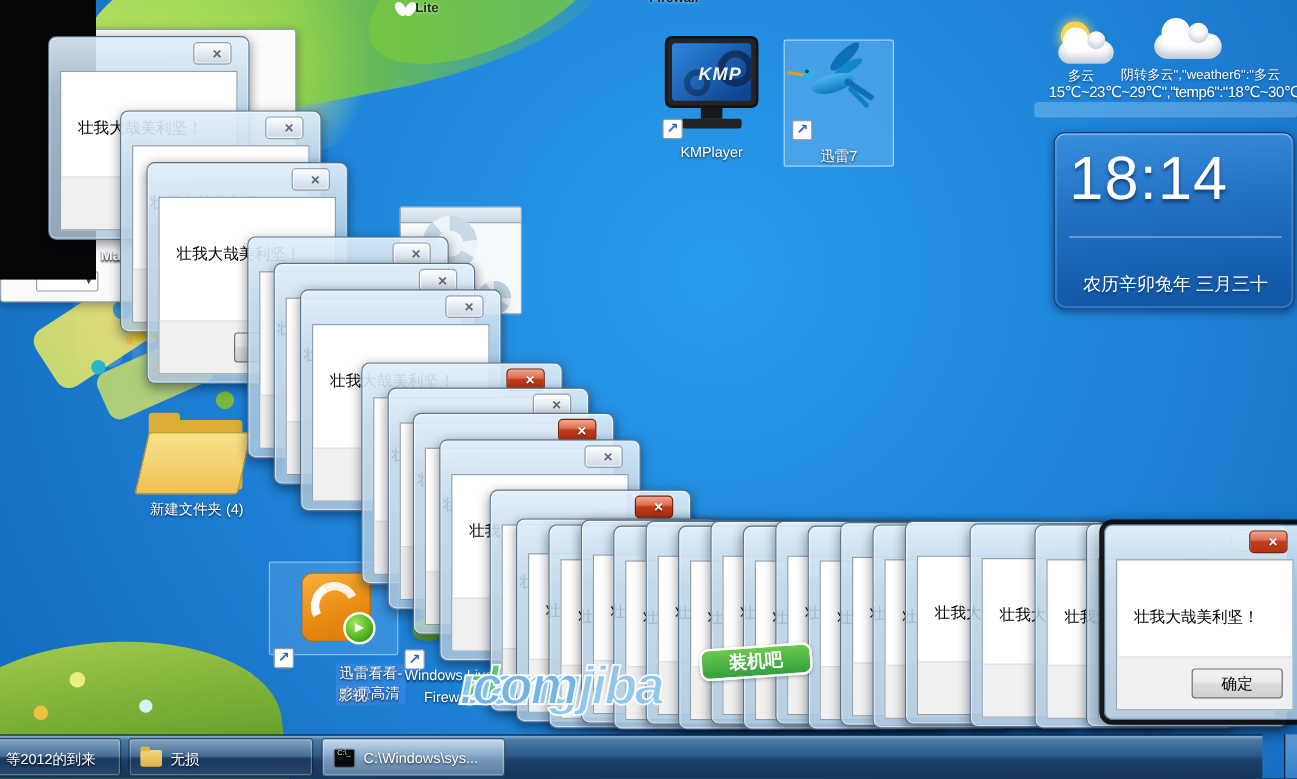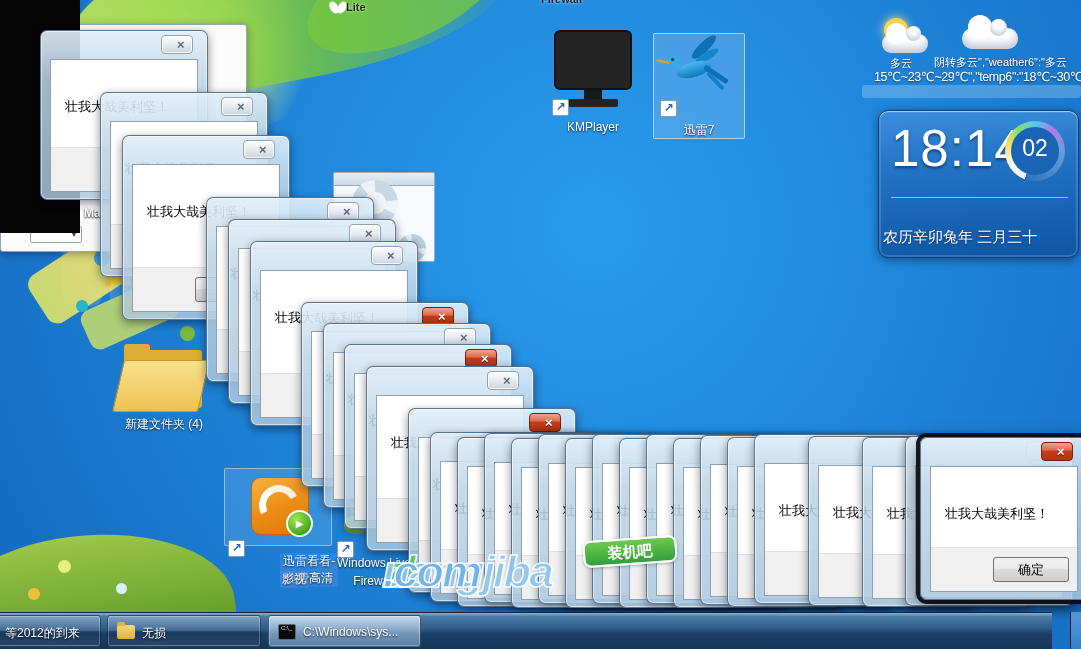--- a/index.html
+++ b/index.html
@@ -128,21 +128,21 @@
   .clock{left:878px;top:110px;width:201px;height:148px;border-radius:10px;border:1px solid #0a3f80;
     background:linear-gradient(175deg,#3a8ede 0%,#2271c2 40%,#0f55a4 100%);
     box-shadow:inset 0 1px 0 rgba(255,255,255,.5),inset 0 0 0 2px rgba(120,170,220,.35),0 2px 8px rgba(0,0,30,.45);}
   .clock-time{left:12px;top:8px;font-size:51px;color:#fff;letter-spacing:1px;text-shadow:0 2px 3px rgba(0,10,40,.5);}
   .clock-ring{left:126px;top:10px;width:60px;height:60px;border-radius:50%;
     background:conic-gradient(from 200deg,rgba(255,255,255,.95) 0deg 40deg,#ffe06a 80deg,#8ae06a 120deg,#52c8f0 160deg,#b07ae8 200deg,rgba(255,255,255,.3) 250deg,rgba(255,255,255,.05) 360deg);}
   .clock-ring:before{content:"";position:absolute;left:6px;top:6px;right:6px;bottom:6px;border-radius:50%;background:#1863b4;}
   .clock-secs{left:0;top:14px;width:60px;text-align:center;font-size:23px;color:#fff;}
   .clock-div{left:12px;top:86px;width:177px;height:1px;background:rgba(255,255,255,.55);}
   .clock-date{left:4px;top:93px;width:193px;text-align:center;font-size:15px;color:#fff;text-shadow:0 1px 2px rgba(0,10,40,.5);}
-  .clock-lunar{left:4px;top:117px;width:193px;text-align:left;font-size:15px;color:#fff;text-shadow:0 1px 2px rgba(0,10,40,.5);}
+  .clock-lunar{left:4px;top:117px;width:193px;text-align:center;font-size:15px;color:#fff;text-shadow:0 1px 2px rgba(0,10,40,.5);}
 
   
   #dialog-layer{left:0;top:0;width:100%;height:100%;z-index:10;}
   .dlg{border-radius:7px;border:1px solid rgba(62,92,118,.8);
     background:linear-gradient(180deg,rgba(224,238,249,.92),rgba(188,212,230,.86) 30%,rgba(172,199,221,.84));
     box-shadow:0 3px 10px rgba(0,0,20,.45),inset 0 0 0 1px rgba(255,255,255,.55);}
   .dlg.active{box-shadow:0 0 0 4px rgba(8,10,14,.92),0 5px 18px rgba(0,0,0,.6);}
   .dlg-inner{left:9px;right:9px;top:28px;bottom:7px;background:#fff;border:1px solid #8fa0ae;overflow:hidden;}
   .dlg-strip{left:0;right:0;bottom:0;height:44px;background:#f0f0f0;border-top:1px solid #e0e0e0;}
   .dlg-msg{left:14px;top:38px;font-size:13px;color:#000;white-space:nowrap;}
@@ -221,20 +221,25 @@
   <div class="gear2"></div>
   <div class="ma-label">Ma</div>
 
   <div class="bfly1"></div>
   <div class="bfly2"></div>
   <div class="lite-label">Lite</div>
   <div class="firewall-label">Firewall</div>
 
   <div style="left:538px;top:28px;width:110px;height:110px;">
     <div class="km-monitor" style="left:16px;top:2px;"></div>
+    <div class="km-screen" style="left:22px;top:8px;">
+      <div class="km-ring" style="left:38px;top:6px;"></div>
+      <div class="km-ring2" style="left:10px;top:22px;"></div>
+      <div class="km-txt" style="left:22px;top:18px;">KMP</div>
+    </div>
     <div class="km-neck" style="left:46px;top:62px;"></div>
     <div class="km-base" style="left:30px;top:71px;"></div>
     <div class="sc-arrow" style="left:14px;top:71px;">↗</div>
   </div>
   <div class="icon-label km-label">KMPlayer</div>
 
   <div class="xl-sel"></div>
   <div class="xl-wing"></div>
   <div class="xl-wing2"></div>
   <div class="xl-body"></div>
@@ -275,23 +280,20 @@
     <div class="cloud cl1" style="left:20px;top:24px;"></div>
     <div class="cloud cl2" style="left:100px;top:18px;"></div>
     <div class="wx-txt wx-cond-l" style="left:28px;top:46px;">多云</div>
     <div class="wx-txt wx-cond-r" style="left:72px;top:45px;">阴转多云","weather6":"多云</div>
     <div class="wx-txt wx-temps" style="left:12px;top:59px;">15℃~23℃~29℃","temp6":"18℃~30℃</div>
     <div class="wx-bar" style="left:0;top:75px;"></div>
   </div>
 
   <div class="clock">
     <div class="clock-time">18:14</div>
-    <div class="clock-ring">
-      <div class="clock-secs">02</div>
-    </div>
     <div class="clock-div"></div>
     <div class="clock-lunar">农历辛卯兔年 三月三十</div>
   </div>
 
   <div id="dialog-layer">
       <div class="dlg close-gray" style="left: 40px; top: 30px; width: 168px; height: 170px;">
     <div class="dlg-close">
           <span>×</span>
         </div>
     <div class="dlg-inner">

